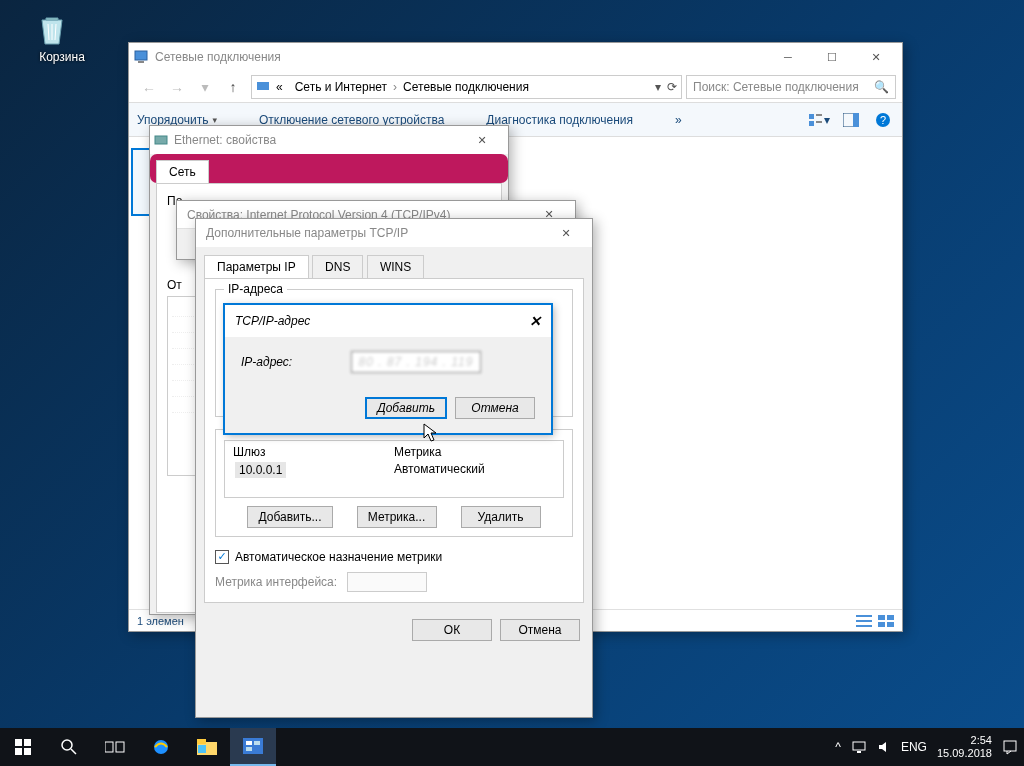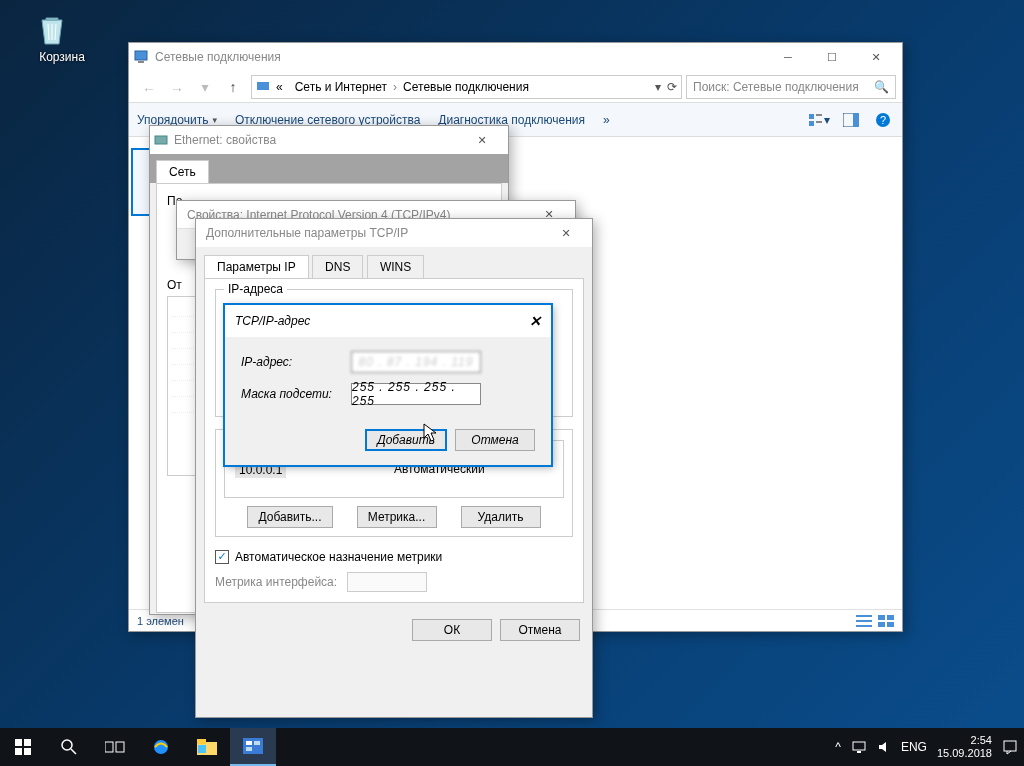--- a/index.html
+++ b/index.html
@@ -16,31 +16,31 @@
 
 .explorer { top: 42px; left: 128px; width: 775px; height: 590px; }
 .explorer .titlebar { border-bottom: none; }
 .explorer-toolbar { height: 32px; border-bottom: 1px solid #ddd; display: flex; align-items: center; padding: 0 6px; }
 .nav-arrow { width: 28px; height: 28px; display: flex; align-items: center; justify-content: center; color: #bbb; font-size: 14px; }
 .nav-arrow.active { color: #444; }
 .address { flex: 1; height: 24px; border: 1px solid #ccc; margin: 0 4px; display: flex; align-items: center; padding: 0 4px; font-size: 12px; }
 .address .crumb { padding: 0 6px; }
 .address .sep { color: #888; }
 .search { width: 210px; height: 24px; border: 1px solid #ccc; display: flex; align-items: center; padding: 0 6px; font-size: 12px; color: #888; }
-.cmdbar { height: 34px; border-bottom: 1px solid #ddd; background: #f4f8fc; display: flex; align-items: center; padding: 0 8px; font-size: 12px; color: #1a4a7a; }
+.cmdbar { height: 34px; border-bottom: 1px solid #ddd; background: #f4f8fc; display: flex; align-items: center; padding: 0 8px; font-size: 12px; color: #1a4a7a; gap: 24px; }
 .cmdbar .item { margin-right: 18px; display: flex; align-items: center; }
 .cmdbar .dd::after { content: "▾"; font-size: 9px; margin-left: 4px; color: #555; }
 .cmdbar .right { margin-left: auto; display: flex; gap: 10px; }
 .cmdbar .iconbtn { width: 22px; height: 22px; display: flex; align-items: center; justify-content: center; color: #1a4a7a; }
 .explorer-body { position: absolute; top: 94px; bottom: 22px; left: 0; right: 0; background: #fff; }
 .explorer-status { position: absolute; bottom: 0; left: 0; right: 0; height: 22px; border-top: 1px solid #e0e0e0; display: flex; align-items: center; justify-content: space-between; padding: 0 8px; font-size: 11px; color: #1a4a7a; }
 
 .ethprops { top: 125px; left: 149px; width: 360px; height: 490px; background: #f0f0f0; }
 .ethprops .titlebar { background: #fff; }
-.ethprops .tabstrip { padding: 6px 6px 0 6px; background: #a3a3a3; }
+.ethprops .tabstrip { padding: 6px 6px 0 6px; background: #be185d; border-radius: 7px; }
 .tab { display: inline-block; padding: 4px 12px; font-size: 12px; border: 1px solid #ccc; border-bottom: none; background: #fff; }
 .ethprops .body { margin: 0 6px; background: #fff; border: 1px solid #ccc; height: 430px; padding: 10px; font-size: 12px; }
 
 .ipv4props { top: 200px; left: 176px; width: 400px; height: 60px; background: #f0f0f0; }
 .ipv4props .titlebar { background: #fff; border-bottom: 1px solid #e0e0e0; }
 
 .advtcp { top: 218px; left: 195px; width: 398px; height: 500px; background: #f0f0f0; }
 .advtcp .titlebar { background: #fff; }
 .advtcp .tabs { padding: 8px 8px 0 8px; }
 .advtcp .tabs .tab { margin-right: -1px; }
@@ -277,24 +277,20 @@
 <div class="tcpip-addr">
   <div class="hdr">
     <span>TCP/IP-адрес</span>
     <span class="x">✕</span>
   </div>
   <div class="body">
     <div class="iprow">
       <span class="lbl">IP-адрес:</span>
       <span class="ipinput blurred">80 . 87 . 194 . 119</span>
     </div>
-    <div class="iprow">
-      <span class="lbl">Маска подсети:</span>
-      <span class="ipinput">255 . 255 . 255 . 255</span>
-    </div>
   </div>
   <div class="dlg-buttons">
     <div class="winbutton primary">Добавить</div>
     <div class="winbutton">Отмена</div>
   </div>
   <div style="position:absolute;left:198px;top:118px;pointer-events:none">
     <svg width="16" height="20">
         <path d="M1 1 L1 15 L5 11 L8 18 L11 17 L8 10 L13 10 Z" fill="#fff" stroke="#000"></path>
       </svg>
   </div>

